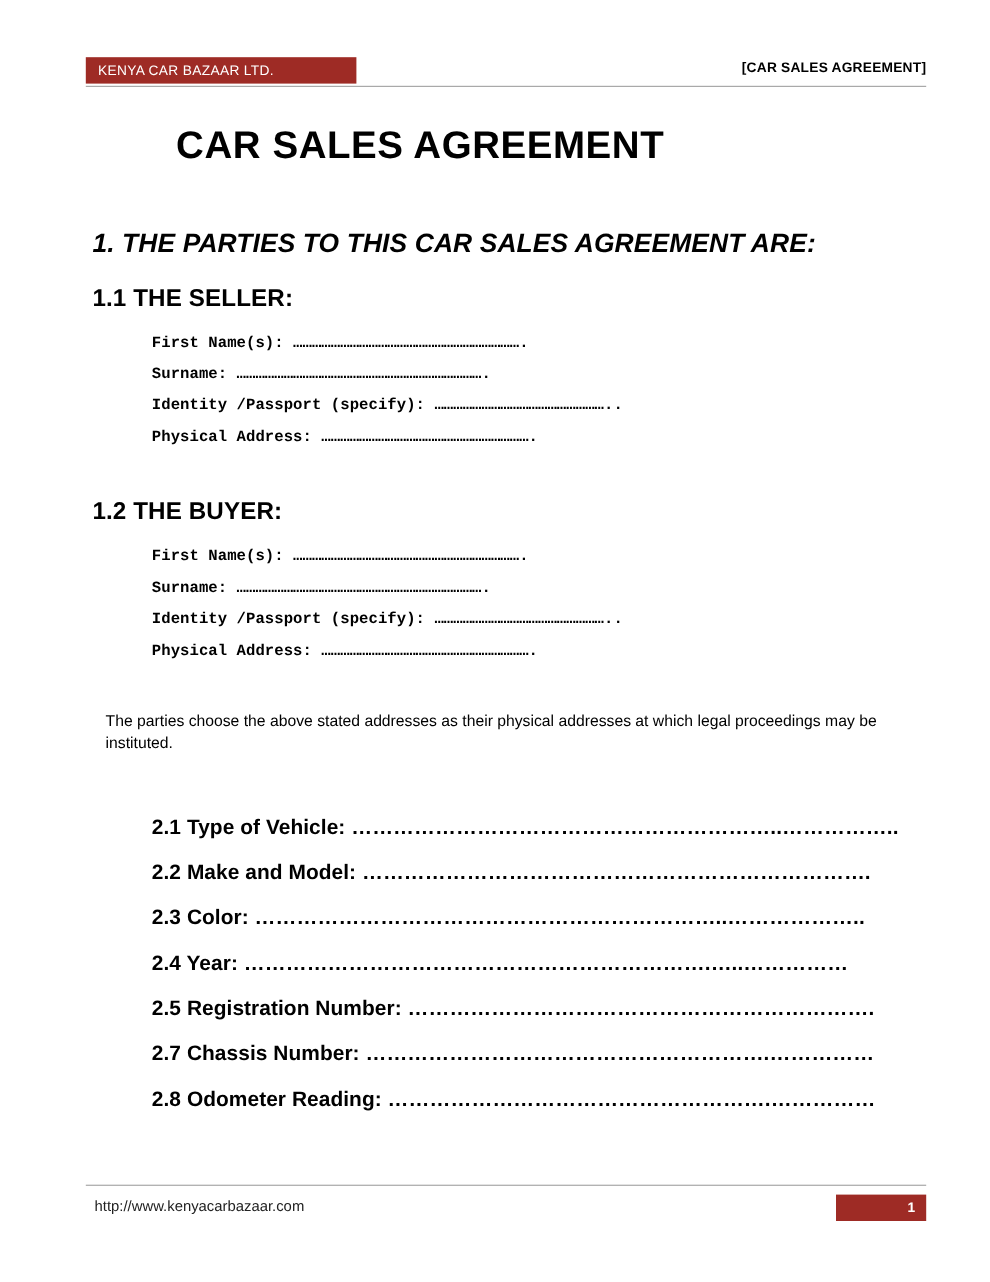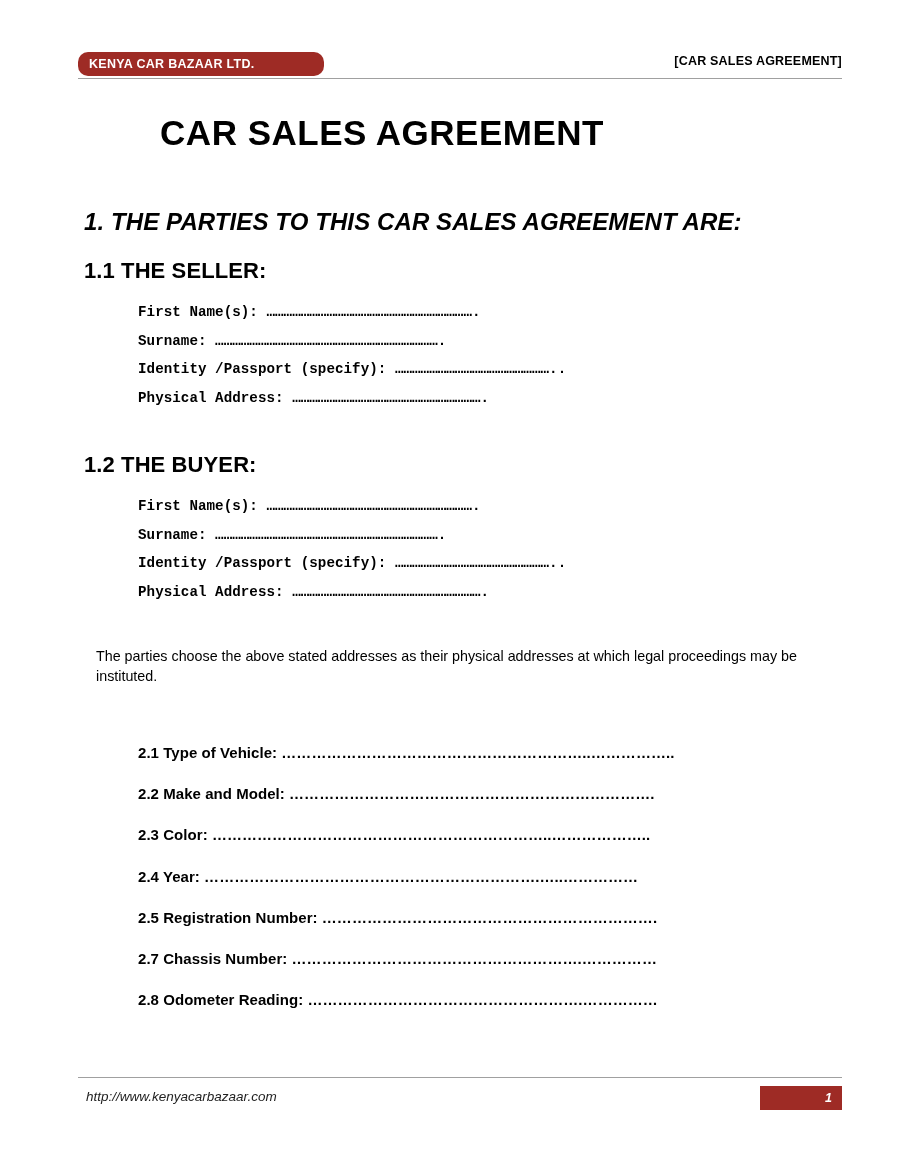--- a/index.html
+++ b/index.html
@@ -41,27 +41,26 @@
   }
   .header-badge {
     position: absolute;
     left: 0;
     top: 0;
     width: 246px;
     height: 24px;
     background: #9e2b25;
     color: #ffffff;
     font-size: 12.5px;
-    font-weight: bold;
+    font-weight: normal;
     letter-spacing: 0.3px;
     display: flex;
     align-items: center;
     padding-left: 11px;
     box-sizing: border-box;
-    border-radius: 10px;
   }
   .header-right {
     position: absolute;
     right: 0;
     top: 2px;
     font-size: 12.5px;
     font-weight: bold;
     letter-spacing: 0.2px;
     color: #000000;
   }
@@ -120,35 +119,34 @@
   }
 
   .spacer-28 { height: 28px; }
   .spacer-34 { height: 34px; }
   .spacer-40 { height: 40px; }
 
   .obj-block {
     margin: 0 0 0 54px;
   }
   .obj-line {
-    font-size: 15px;
+    font-size: 19px;
     font-weight: bold;
     line-height: 41.2px;
     white-space: nowrap;
     letter-spacing: 0.05px;
   }
 
   
   .footer {
     position: absolute;
     left: 78px;
     right: 58px;
     bottom: 52px;
     height: 36px;
-    font-style: italic;
   }
   .footer-rule {
     position: absolute;
     left: 0;
     right: 0;
     top: 0;
     border-top: 1px solid #a0a0a0;
   }
   .footer-url {
     position: absolute;

